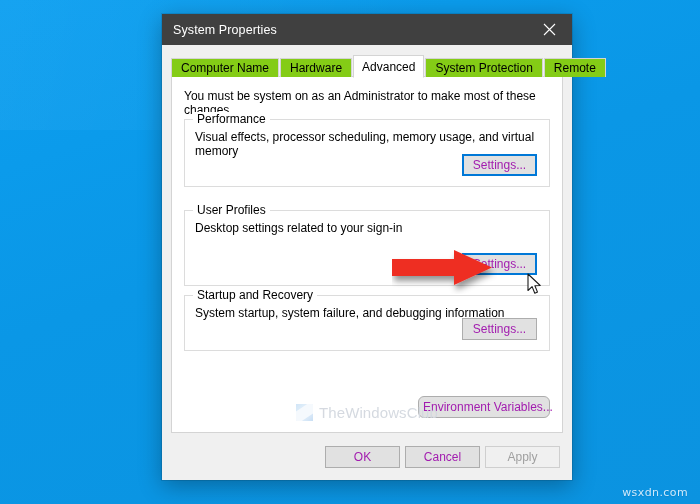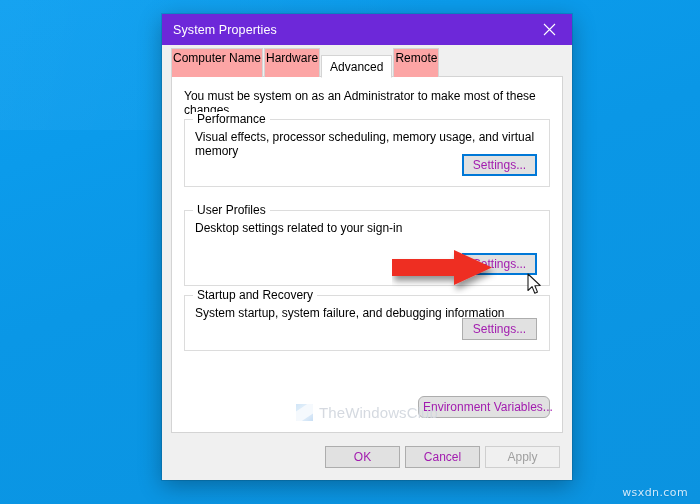--- a/index.html
+++ b/index.html
@@ -50,21 +50,21 @@
     height: 466px;
     background: #f0f0f0;
     box-shadow: 0 0 0 1px rgba(0,0,0,0.10), 0 6px 22px rgba(0,0,0,0.30);
     display: flex;
     flex-direction: column;
   }
 
   
   #titlebar {
     height: 31px;
-    background: #6d28d9;
+    background: #404040;
     display: flex;
     align-items: center;
     justify-content: space-between;
     flex: 0 0 auto;
   }
   #title-text {
     color: #ffffff;
     font-size: 12.5px;
     padding-left: 11px;
     letter-spacing: 0.1px;
@@ -93,26 +93,26 @@
     position: absolute;
     left: 9px;
     top: 10px;
     right: 9px;
     height: 22px;
     display: flex;
     align-items: flex-end;
     z-index: 3;
   }
   .tab {
-    height: 29px;
+    height: 19px;
     line-height: 19px;
-    padding: 0 1px;
+    padding: 0 9px;
     font-size: 12px;
     color: #000000;
-    background: #fca5a5;
+    background: #84cc16;
     border: 1px solid #d4d4d4;
     border-bottom: none;
     margin-right: 1px;
     white-space: nowrap;
     cursor: default;
     box-sizing: border-box;
   }
   .tab.selected {
     height: 23px;
     line-height: 22px;
@@ -323,20 +323,21 @@
       </span>
     </div>
   </div>
 
   <div id="client">
 
     <div id="tabstrip">
       <div class="tab">Computer Name</div>
       <div class="tab">Hardware</div>
       <div class="tab selected">Advanced</div>
+      <div class="tab">System Protection</div>
       <div class="tab">Remote</div>
     </div>
 
     <div id="tabpage">
 
       <div id="admin-note">You must be system on as an Administrator to make most of these changes.</div>
 
       <div class="groupbox" id="group-performance">
         <div class="group-title">Performance</div>
         <div class="group-desc">Visual effects, processor scheduling, memory usage, and virtual memory</div>

